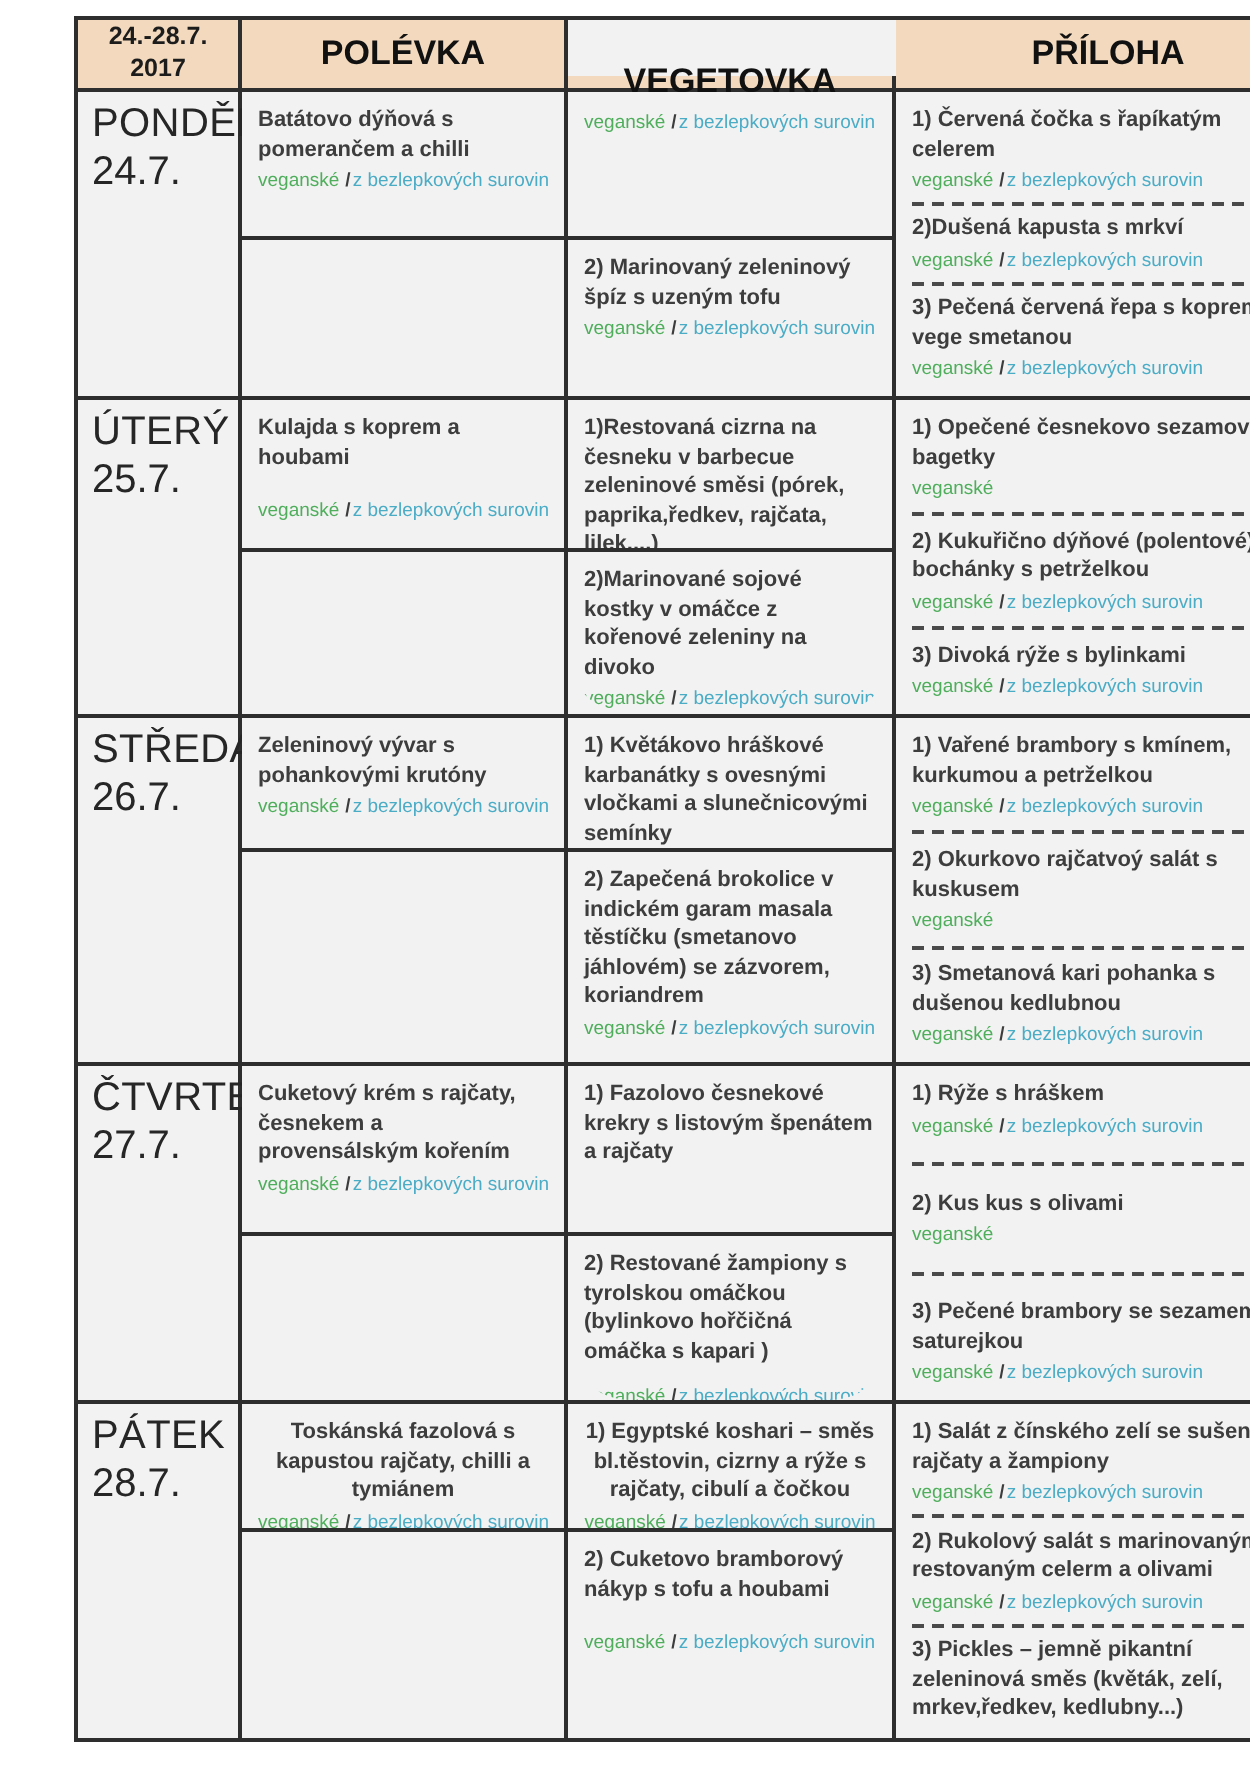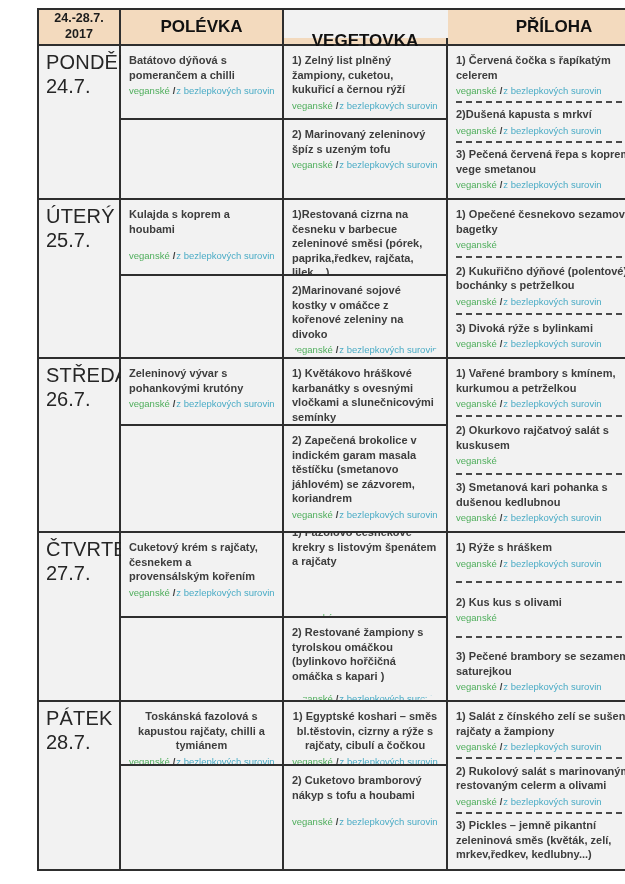--- a/index.html
+++ b/index.html
@@ -74,21 +74,20 @@
     </div>
     <div class="c-soup">
       <div class="sub sub1">
         <div class="dish">Batátovo dýňová s pomerančem a chilli</div>
         <div class="tag"><span class="vg">veganské</span><span class="sl">/</span><span class="gf">z bezlepkových surovin</span></div>
       </div>
       <div class="sub sub2"></div>
     </div>
     <div class="c-veg">
       <div class="sub sub1">
-        <div class="dish">1) Zelný list plněný žampiony, cuketou, kukuřicí a černou rýží</div>
         <div class="tag"><span class="vg">veganské</span><span class="sl">/</span><span class="gf">z bezlepkových surovin</span></div>
       </div>
       <div class="sub sub2">
         <div class="dish">2) Marinovaný zeleninový špíz s uzeným tofu</div>
         <div class="tag"><span class="vg">veganské</span><span class="sl">/</span><span class="gf">z bezlepkových surovin</span></div>
       </div>
     </div>
     <div class="c-sides">
       <div class="side-item">
         <div class="dish">1) Červená čočka s řapíkatým celerem</div>
@@ -193,21 +192,21 @@
       <div class="day-date">27.7.</div>
     </div>
     <div class="c-soup">
       <div class="sub sub1">
         <div class="dish">Cuketový krém s rajčaty, česnekem a provensálským kořením</div>
         <div class="tag"><span class="vg">veganské</span><span class="sl">/</span><span class="gf">z bezlepkových surovin</span></div>
       </div>
       <div class="sub sub2"></div>
     </div>
     <div class="c-veg">
-      <div class="sub sub1" style="justify-content:center;gap:40px;">
+      <div class="sub sub1" style="justify-content:space-between;gap:40px;">
         <div class="dish">1) Fazolovo česnekové krekry s listovým špenátem a rajčaty</div>
         <div class="tag"><span class="vg">veganské</span></div>
       </div>
       <div class="sub sub2">
         <div class="dish">2) Restované žampiony s tyrolskou omáčkou (bylinkovo hořčičná omáčka s kapari )</div>
         <div class="tag" style="margin-top:10px;"><span class="vg">veganské</span><span class="sl">/</span><span class="gf">z bezlepkových surovin</span></div>
       </div>
     </div>
     <div class="c-sides">
       <div class="side-item">

